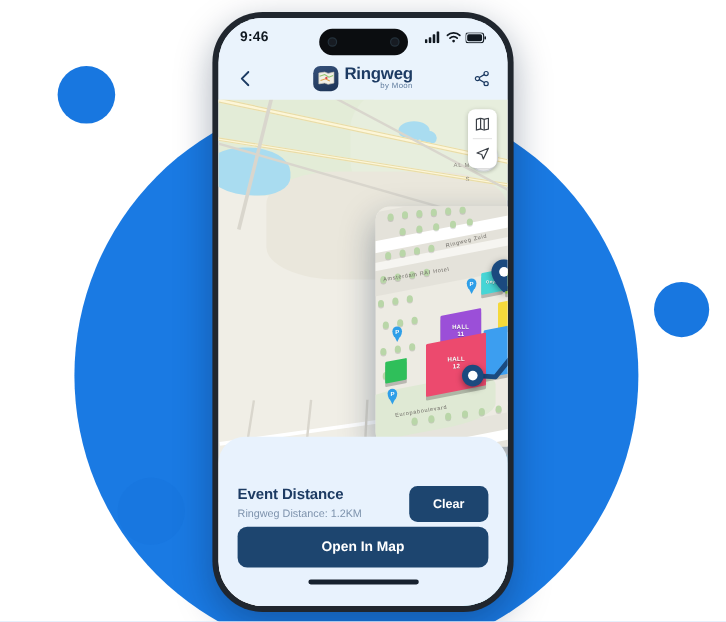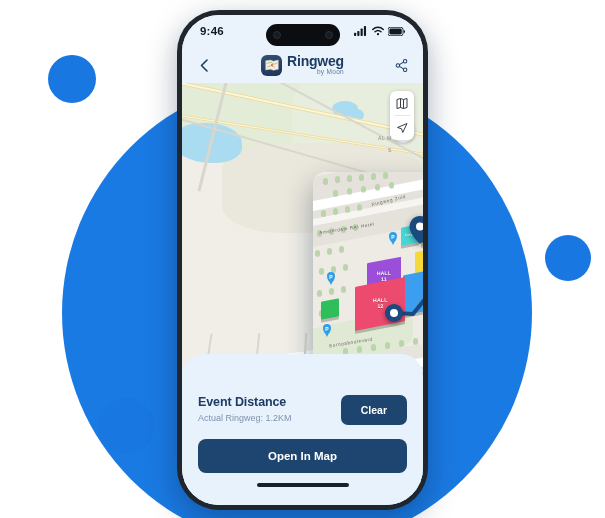--- a/index.html
+++ b/index.html
@@ -159,21 +159,21 @@
     padding: 14px 16px 18px; z-index: 30;
   }
   #sheet-row { display: flex; align-items: center; justify-content: space-between; margin-top: 25px; }
   #sheet-title { font-size: 12.5px; font-weight: bold; color: #1d3b63; letter-spacing: -.1px; }
   #sheet-sub { font-size: 9px; color: #7e93ad; margin-top: 4px; }
   .btn {
     background: #1d456f; color: #fff; border: none; border-radius: 7px;
     font-family: "Liberation Sans", sans-serif; font-weight: bold; cursor: pointer;
   }
   #clear-btn { padding: 9px 20px; font-size: 10.5px; margin-top: 2px; }
-  #open-btn { display: block; width: 100%; margin-top: 14px; padding: 11px 0; font-size: 11.5px; border-radius: 8px; }
+  #open-btn { display: block; width: 100%; margin-top: 4px; padding: 11px 0; font-size: 11.5px; border-radius: 8px; }
   #homebar { width: 92px; height: 4px; border-radius: 3px; background: #16212e; margin: 10px auto 0; }
 </style>
 </head>
 <body>
 
 <div id="stage">
 
   <div class="deco" id="deco-big"></div>
   <div class="deco" id="deco-tl"></div>
   <div class="deco" id="deco-bl"></div>
@@ -382,21 +382,21 @@
             <circle cx="14" cy="14.8" r="2.4" fill="none" stroke="#1d3b63" stroke-width="1.4"></circle>
             <path d="M6.2 7.8 L11.8 4.4 M6.2 10.2 L11.8 13.6" stroke="#1d3b63" stroke-width="1.4"></path>
           </svg>
         </div>
       </div>
 
       <div id="sheet">
         <div id="sheet-row">
           <div>
             <div id="sheet-title">Event Distance</div>
-            <div id="sheet-sub">Actual Ringweg: 1.2KM</div>
+            <div id="sheet-sub">Ringweg Distance: 1.2KM</div>
           </div>
           <button class="btn" id="clear-btn">Clear</button>
         </div>
         <button class="btn" id="open-btn">Open In Map</button>
         <div id="homebar"></div>
       </div>
 
     </div>
   </div>
 </div>

